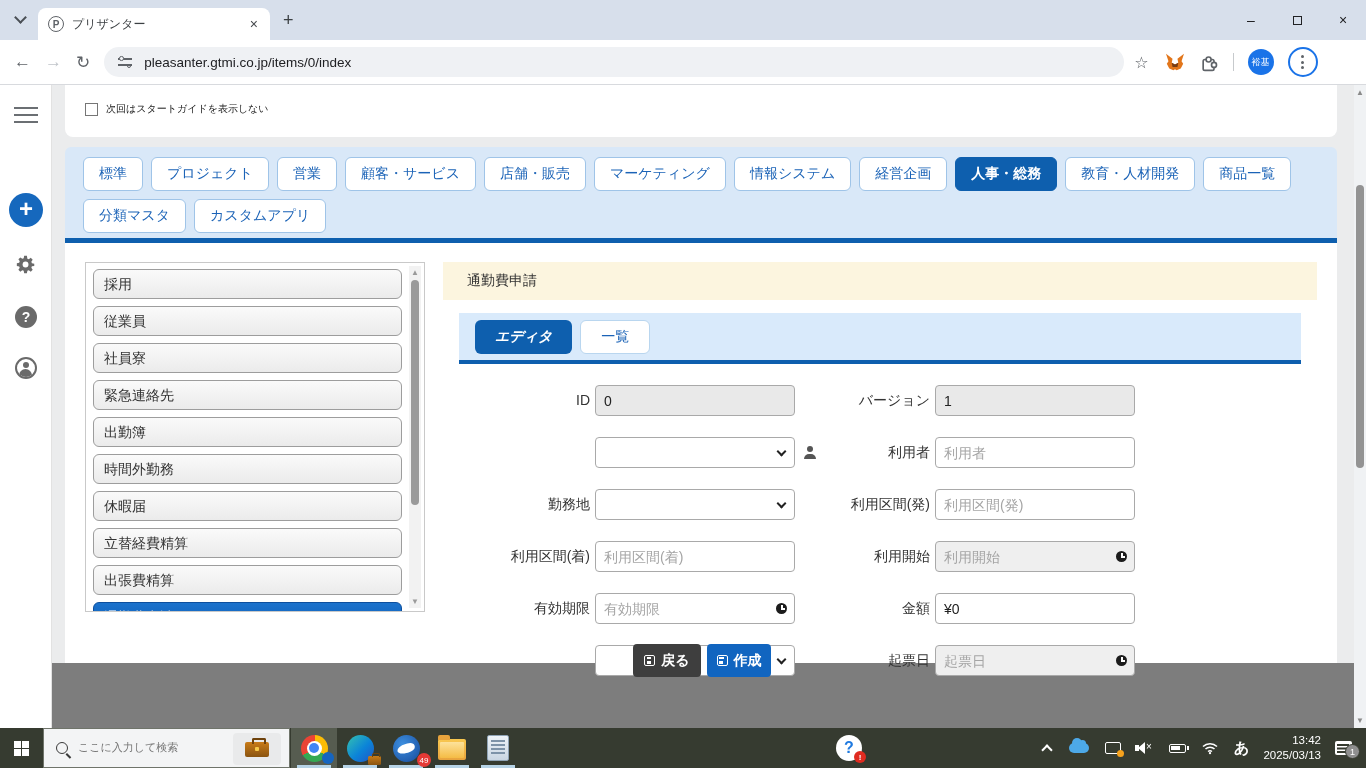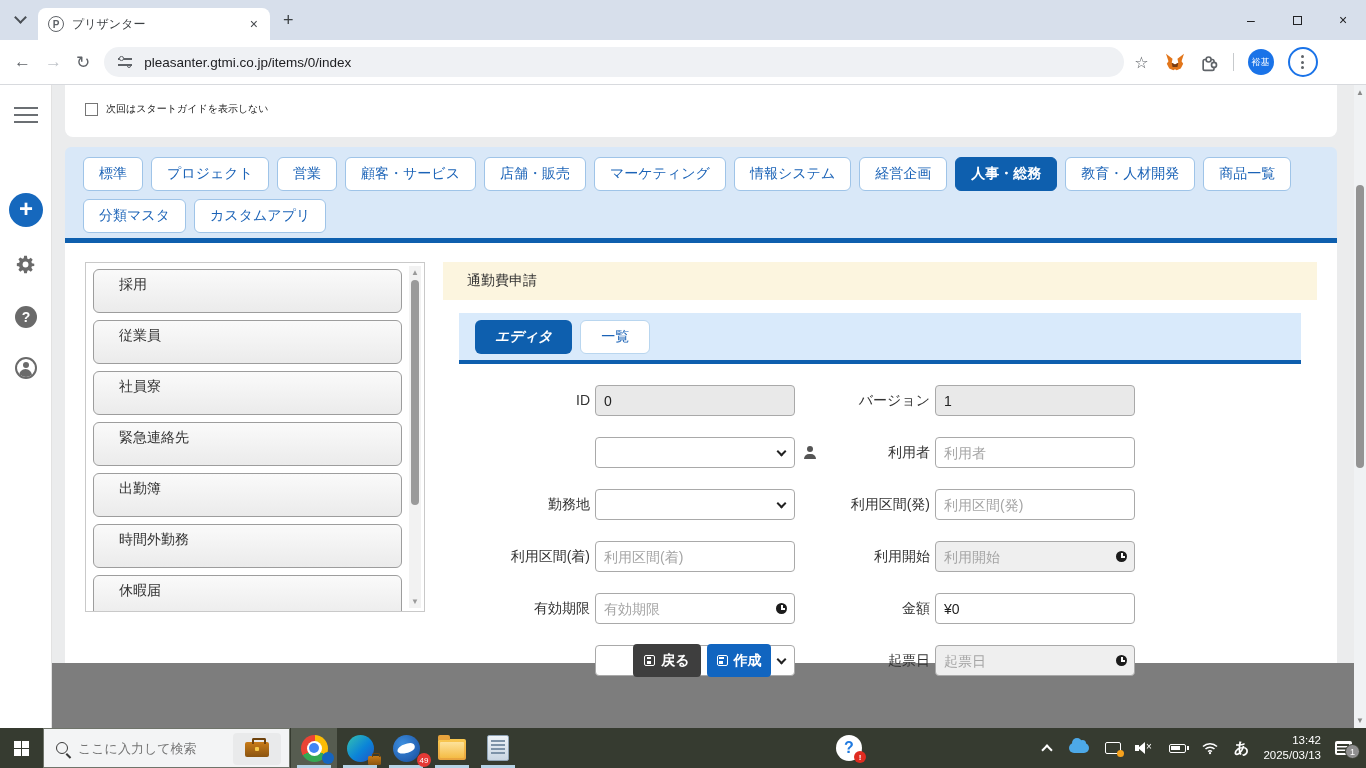--- a/index.html
+++ b/index.html
@@ -78,21 +78,21 @@
   .cat-btn.sel { background:#0e5fae; border-color:#0e5fae; color:#ffffff; font-weight:bold; }
 
   .blue-divider { position:absolute; left:65px; top:153px; width:1272px; height:5px; background:#0e5fae; }
   .content { position:absolute; left:65px; top:158px; width:1272px; height:420px; background:#ffffff; z-index:0; }
 
   .gray-overlay { position:absolute; left:52px; top:578px; width:1302px; height:65px; background:#7d7d7d; z-index:1; }
 
   
   .tpl-list { position:absolute; left:85px; top:177px; width:340px; height:350px; background:#fff;
     border:1px solid #c9c9c9; z-index:2; padding:6px 22px 0 7px; overflow:hidden; }
-  .tpl-item { height:44px; line-height:28px; margin-bottom:7px; padding-left:25px; font-size:14px; color:#333;
+  .tpl-item { height:30px; line-height:28px; margin-bottom:7px; padding-left:10px; font-size:14px; color:#333;
     border:1px solid #9d9d9d; border-radius:6px; background:linear-gradient(#fafafa,#ebebeb); }
   .tpl-item.sel { background:linear-gradient(#1b72cc,#0f5cb5); border-color:#0d4f9e; color:#fff; }
   .tpl-scroll { position:absolute; right:3px; top:3px; width:12px; height:342px; background:#f2f2f2; }
   .tpl-scroll .arr { position:absolute; left:0; width:12px; font-size:8px; color:#9a9a9a; text-align:center; }
   .tpl-scroll .thumb { position:absolute; left:2px; top:14px; width:8px; height:225px; background:#9a9a9a; border-radius:4px; }
 
   
   .panel { position:absolute; left:443px; top:177px; width:874px; z-index:2; }
   .p-header { height:38px; background:#fcf5df; display:flex; align-items:center; padding-left:24px;
     font-size:14px; color:#333; }
@@ -146,21 +146,21 @@
   
   .taskbar { position:absolute; left:0; top:728px; width:1366px; height:40px; background:#363b30; z-index:5; }
   .start-btn { position:absolute; left:0; top:0; width:43px; height:40px; display:flex; align-items:center; justify-content:center; }
   .win-logo { width:15px; height:15px; display:grid; grid-template-columns:7px 7px; grid-template-rows:7px 7px; gap:1px; }
   .win-logo i { background:#fff; }
   .searchbox { position:absolute; left:43px; top:0; width:247px; height:40px; background:#f3f4f5;
     border:1px solid #6f746a; display:flex; align-items:center; padding-left:12px; }
   .mag { width:12px; height:12px; border:1.8px solid #3a3a3a; border-radius:50%; position:relative; margin-right:10px; }
   .mag::after { content:''; position:absolute; left:10px; top:10px; width:6px; height:1.8px; background:#3a3a3a;
     transform:rotate(45deg); transform-origin:0 0; }
-  .search-text { font-size:13px; color:#701a75; border:none; background:transparent; outline:none; width:130px; font-family:Liberation Sans, sans-serif; }
+  .search-text { font-size:11px; color:#701a75; border:none; background:transparent; outline:none; width:130px; font-family:Liberation Mono, monospace; }
   .sb-brief-cell { position:absolute; right:8px; top:4px; width:48px; height:32px; background:#e9eaeb;
     border-radius:4px; display:flex; align-items:center; justify-content:center; }
   .briefcase { width:24px; height:15px; background:linear-gradient(#c97b18,#8a5410); border-radius:2px; position:relative; }
   .briefcase::before { content:''; position:absolute; left:7px; top:-4px; width:10px; height:4px;
     border:2px solid #6e420c; border-bottom:none; border-radius:2px 2px 0 0; }
   .briefcase::after { content:''; position:absolute; left:10px; top:5px; width:4px; height:4px; background:#f7c948; border-radius:1px; }
   .task-icons { position:absolute; left:291px; top:0; display:flex; }
   .app-cell { width:46px; height:40px; display:flex; align-items:center; justify-content:center; position:relative; }
   .app-cell.active { background:#565c50; }
   .app-cell .runline { position:absolute; left:6px; bottom:0; width:34px; height:3px; background:#b6d3e6; }

